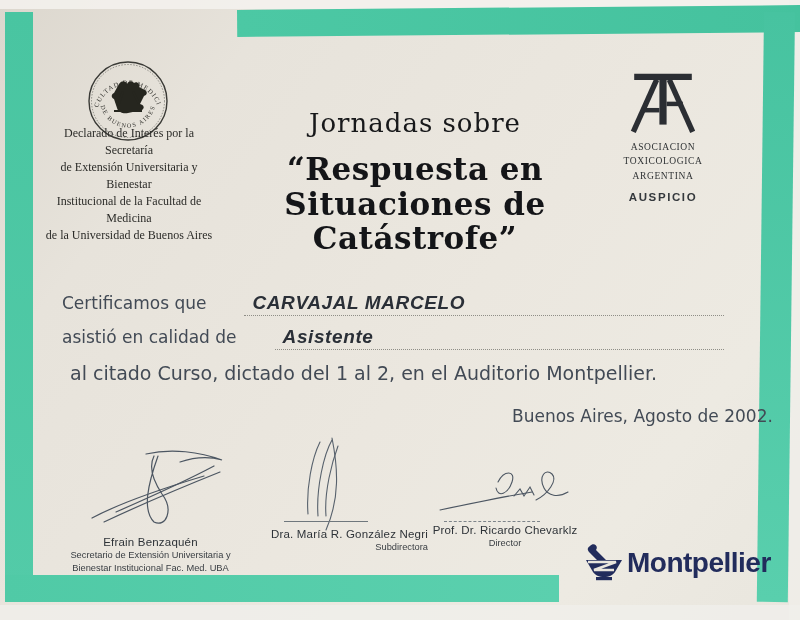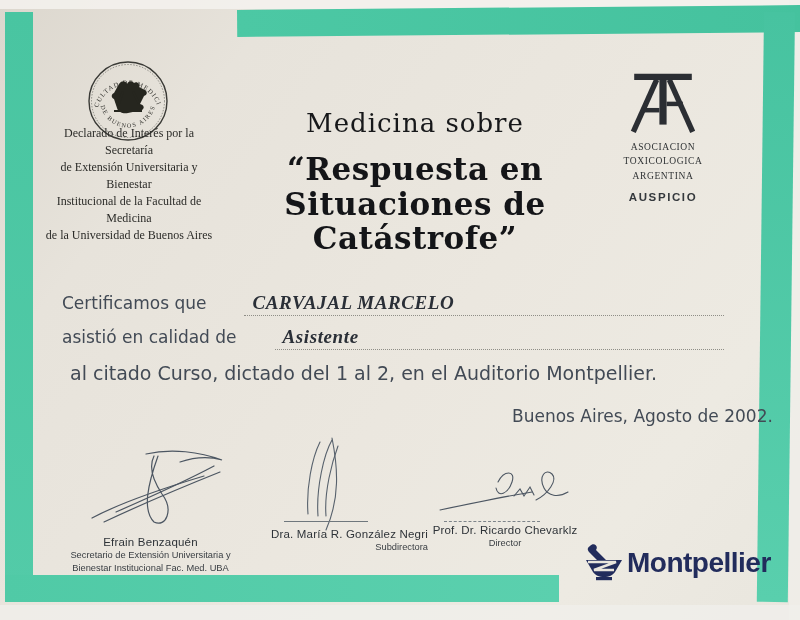--- a/index.html
+++ b/index.html
@@ -31,21 +31,21 @@
   .sponsor{position:absolute;left:597px;top:70px;width:132px;text-align:center;color:#2a2d30;}
   .ata-mark{display:block;margin:0 auto;}
   .sponsor-org{margin-top:4px;font-family:"Liberation Serif",serif;font-size:9.5px;line-height:1.5;
                letter-spacing:.6px;color:#303335;}
   .sponsor-label{margin-top:8px;font-size:11.5px;font-weight:bold;letter-spacing:1.6px;color:#35393d;}
 
   .hand{font-family:"DejaVu Sans",sans-serif;color:#424a55;}
   .fillline{position:absolute;display:flex;align-items:baseline;gap:28px;}
   .fillline .lbl{font-size:17px;white-space:nowrap;}
   .fillline .entry{flex:1;border-bottom:1px dotted #8f8e87;margin-left:10px;padding:0 4px 1px 8px;
-                   font-family:Liberation Serif, serif;font-weight:bold;font-style:italic;
+                   font-family:Liberation Sans, sans-serif;font-weight:bold;font-style:italic;
                    font-size:19px;letter-spacing:.6px;color:#2a2f37;white-space:nowrap;}
   .bodyline{position:absolute;font-size:19px;}
   .dateline{position:absolute;font-size:17px;}
 
   .sig-art{position:absolute;}
   .sig-rule{position:absolute;border-top:1px solid #6f777d;}
   .sig-rule.dashed{border-top-style:dashed;border-top-color:#7d848a;}
   .sig-block{position:absolute;text-align:center;color:#2e3338;}
   .sig-name{font-size:11.5px;letter-spacing:.2px;}
   .sig-title{font-size:9.3px;line-height:1.35;margin-top:1px;color:#383d42;}
@@ -89,21 +89,21 @@
   </svg>
 
   <div class="declaration">
     <div>Declarado de Interés por la Secretaría</div>
     <div>de Extensión Universitaria y Bienestar</div>
     <div>Institucional de la Facultad de Medicina</div>
     <div>de la Universidad de Buenos Aires</div>
   </div>
 
   <div class="header">
-    <div class="pretitle">Medicina sobre</div>
+    <div class="pretitle">Jornadas sobre</div>
     <div class="title">
       <div>“Respuesta en</div>
       <div>Situaciones de Catástrofe”</div>
     </div>
   </div>
 
   <div class="sponsor">
     <svg class="ata-mark" width="72" height="66" viewBox="0 0 80 72">
       <g stroke="#2b2e33" fill="none">
         <path d="M8,7 H72" stroke-width="7"></path>

